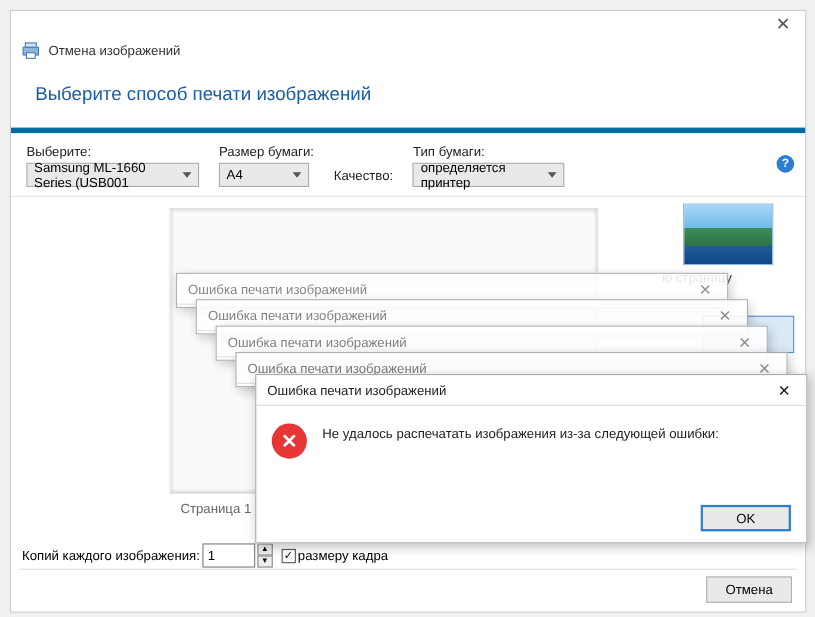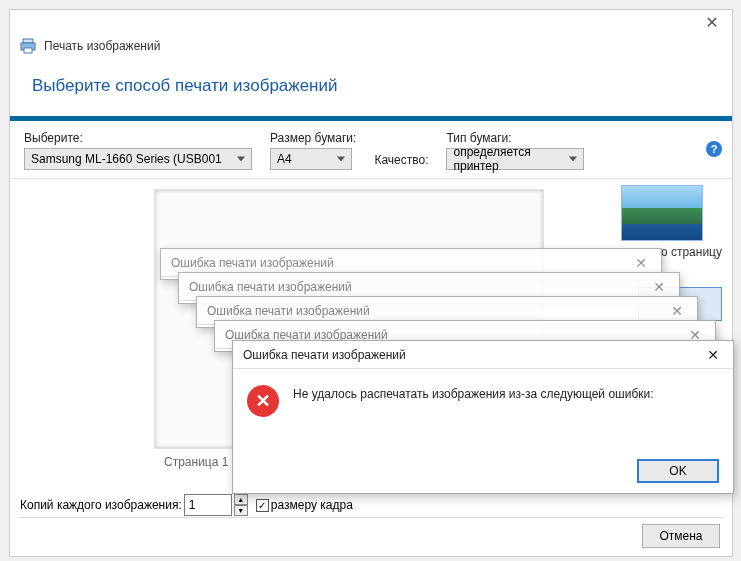--- a/index.html
+++ b/index.html
@@ -9,31 +9,31 @@
   .close-btn { width: 40px; height: 24px; display: flex; align-items: center; justify-content: center; color: #555; font-size: 16px; cursor: pointer; }
   .header-row { display: flex; align-items: center; padding: 0 10px 8px 10px; gap: 8px; }
   .printer-icon svg { display: block; }
   .header-title { font-size: 12px; color: #333; }
   .instruction { padding: 14px 22px 20px 22px; font-size: 17px; color: #1a5ca8; border-bottom: 5px solid #0369a1; }
   .options-row { display: flex; padding: 10px 14px 8px 14px; gap: 18px; align-items: flex-end; position: relative; border-bottom: 1px solid #e4e4e4; }
   .opt-group { display: flex; flex-direction: column; }
   .opt-label { font-size: 12px; color: #222; margin-bottom: 3px; }
   .combo { height: 22px; border: 1px solid #adadad; background: #e9e9e9; font-size: 12px; padding: 0 18px 0 6px; display: flex; align-items: center; position: relative; }
   .combo::after { content: ""; position: absolute; right: 6px; top: 50%; transform: translateY(-50%); width: 0; height: 0; border-left: 4px solid transparent; border-right: 4px solid transparent; border-top: 5px solid #555; }
-  .combo.printer { width: 228px; }
+  .combo.printer { width: 157px; }
   .combo.paper { width: 82px; }
   .combo.quality { width: 138px; }
   .combo.type { width: 138px; justify-content: flex-end; }
   .help-icon { position: absolute; right: 10px; top: 20px; width: 16px; height: 16px; border-radius: 50%; background: #2d7dd2; color: #fff; font-size: 11px; font-weight: bold; display: flex; align-items: center; justify-content: center; }
   .preview-area { position: relative; height: 300px; }
   .preview-frame { position: absolute; left: 144px; top: 10px; width: 390px; height: 260px; background: #fafafa; border: 1px solid #e3e3e3; box-shadow: inset 0 0 4px #bbb; }
   .page-indicator { position: absolute; left: 144px; top: 272px; font-size: 12px; color: #666; padding: 4px 10px; }
   .thumb-panel { position: absolute; right: 10px; top: 6px; width: 120px; }
   .thumb { width: 82px; height: 56px; border: 1px solid #90b8e8; margin: 0 auto; background: linear-gradient(to bottom, #a9d9f7 0%, #6fb9e8 40%, #3c8d56 40%, #2f7048 70%, #1f5a9a 70%, #114884 100%); margin-bottom: 4px; }
-  .thumb-label { font-size: 12px; color: #333; text-align: right; }
+  .thumb-label { font-size: 12px; color: #333; text-align: left; }
   .extras { position: absolute; right: 10px; top: 108px; width: 84px; height: 34px; border: 1px solid #5a8fd6; background: #dbe9f7; }
   .bottom-row { position: absolute; left: 10px; bottom: 40px; right: 10px; display: flex; align-items: center; font-size: 12px; gap: 2px; }
   .copies-input { width: 48px; height: 22px; border: 1px solid #7a7a7a; padding: 0 4px; font-size: 12px; }
   .spinner { display: flex; flex-direction: column; }
   .spin { width: 14px; height: 11px; border: 1px solid #888; background: #eee; font-size: 7px; display: flex; align-items: center; justify-content: center; }
   .chk { width: 13px; height: 13px; border: 1px solid #555; background: #fff; display: inline-flex; align-items: center; justify-content: center; font-size: 10px; margin-left: 6px; }
   .fit-label { font-size: 12px; }
   .btn-row { position: absolute; bottom: 8px; right: 12px; display: flex; gap: 8px; }
   .btn { min-width: 78px; height: 24px; border: 1px solid #adadad; background: #e9e9e9; font-size: 12px; display: flex; align-items: center; justify-content: center; cursor: pointer; }
   .btn.primary { border: 2px solid #2d7dd2; }
@@ -67,21 +67,21 @@
   </div>
 
   <div class="header-row">
     <span class="printer-icon">
       <svg width="16" height="16" viewBox="0 0 16 16">
           <rect x="3" y="1" width="10" height="4" fill="#cfe5f7" stroke="#4a7bb5"></rect>
           <rect x="1" y="5" width="14" height="7" fill="#8db6dc" stroke="#4a7bb5"></rect>
           <rect x="4" y="10" width="8" height="5" fill="#fff" stroke="#4a7bb5"></rect>
         </svg>
     </span>
-    <span class="header-title">Печать изображений</span>
+    <span class="header-title">Отмена изображений</span>
   </div>
 
   <div class="instruction">Выберите способ печати изображений</div>
 
   <div class="options-row">
     <div class="opt-group">
       <span class="opt-label">Выберите:</span>
       <div class="combo printer">
           <span>Samsung ML-1660 Series (USB001</span>
         </div>

